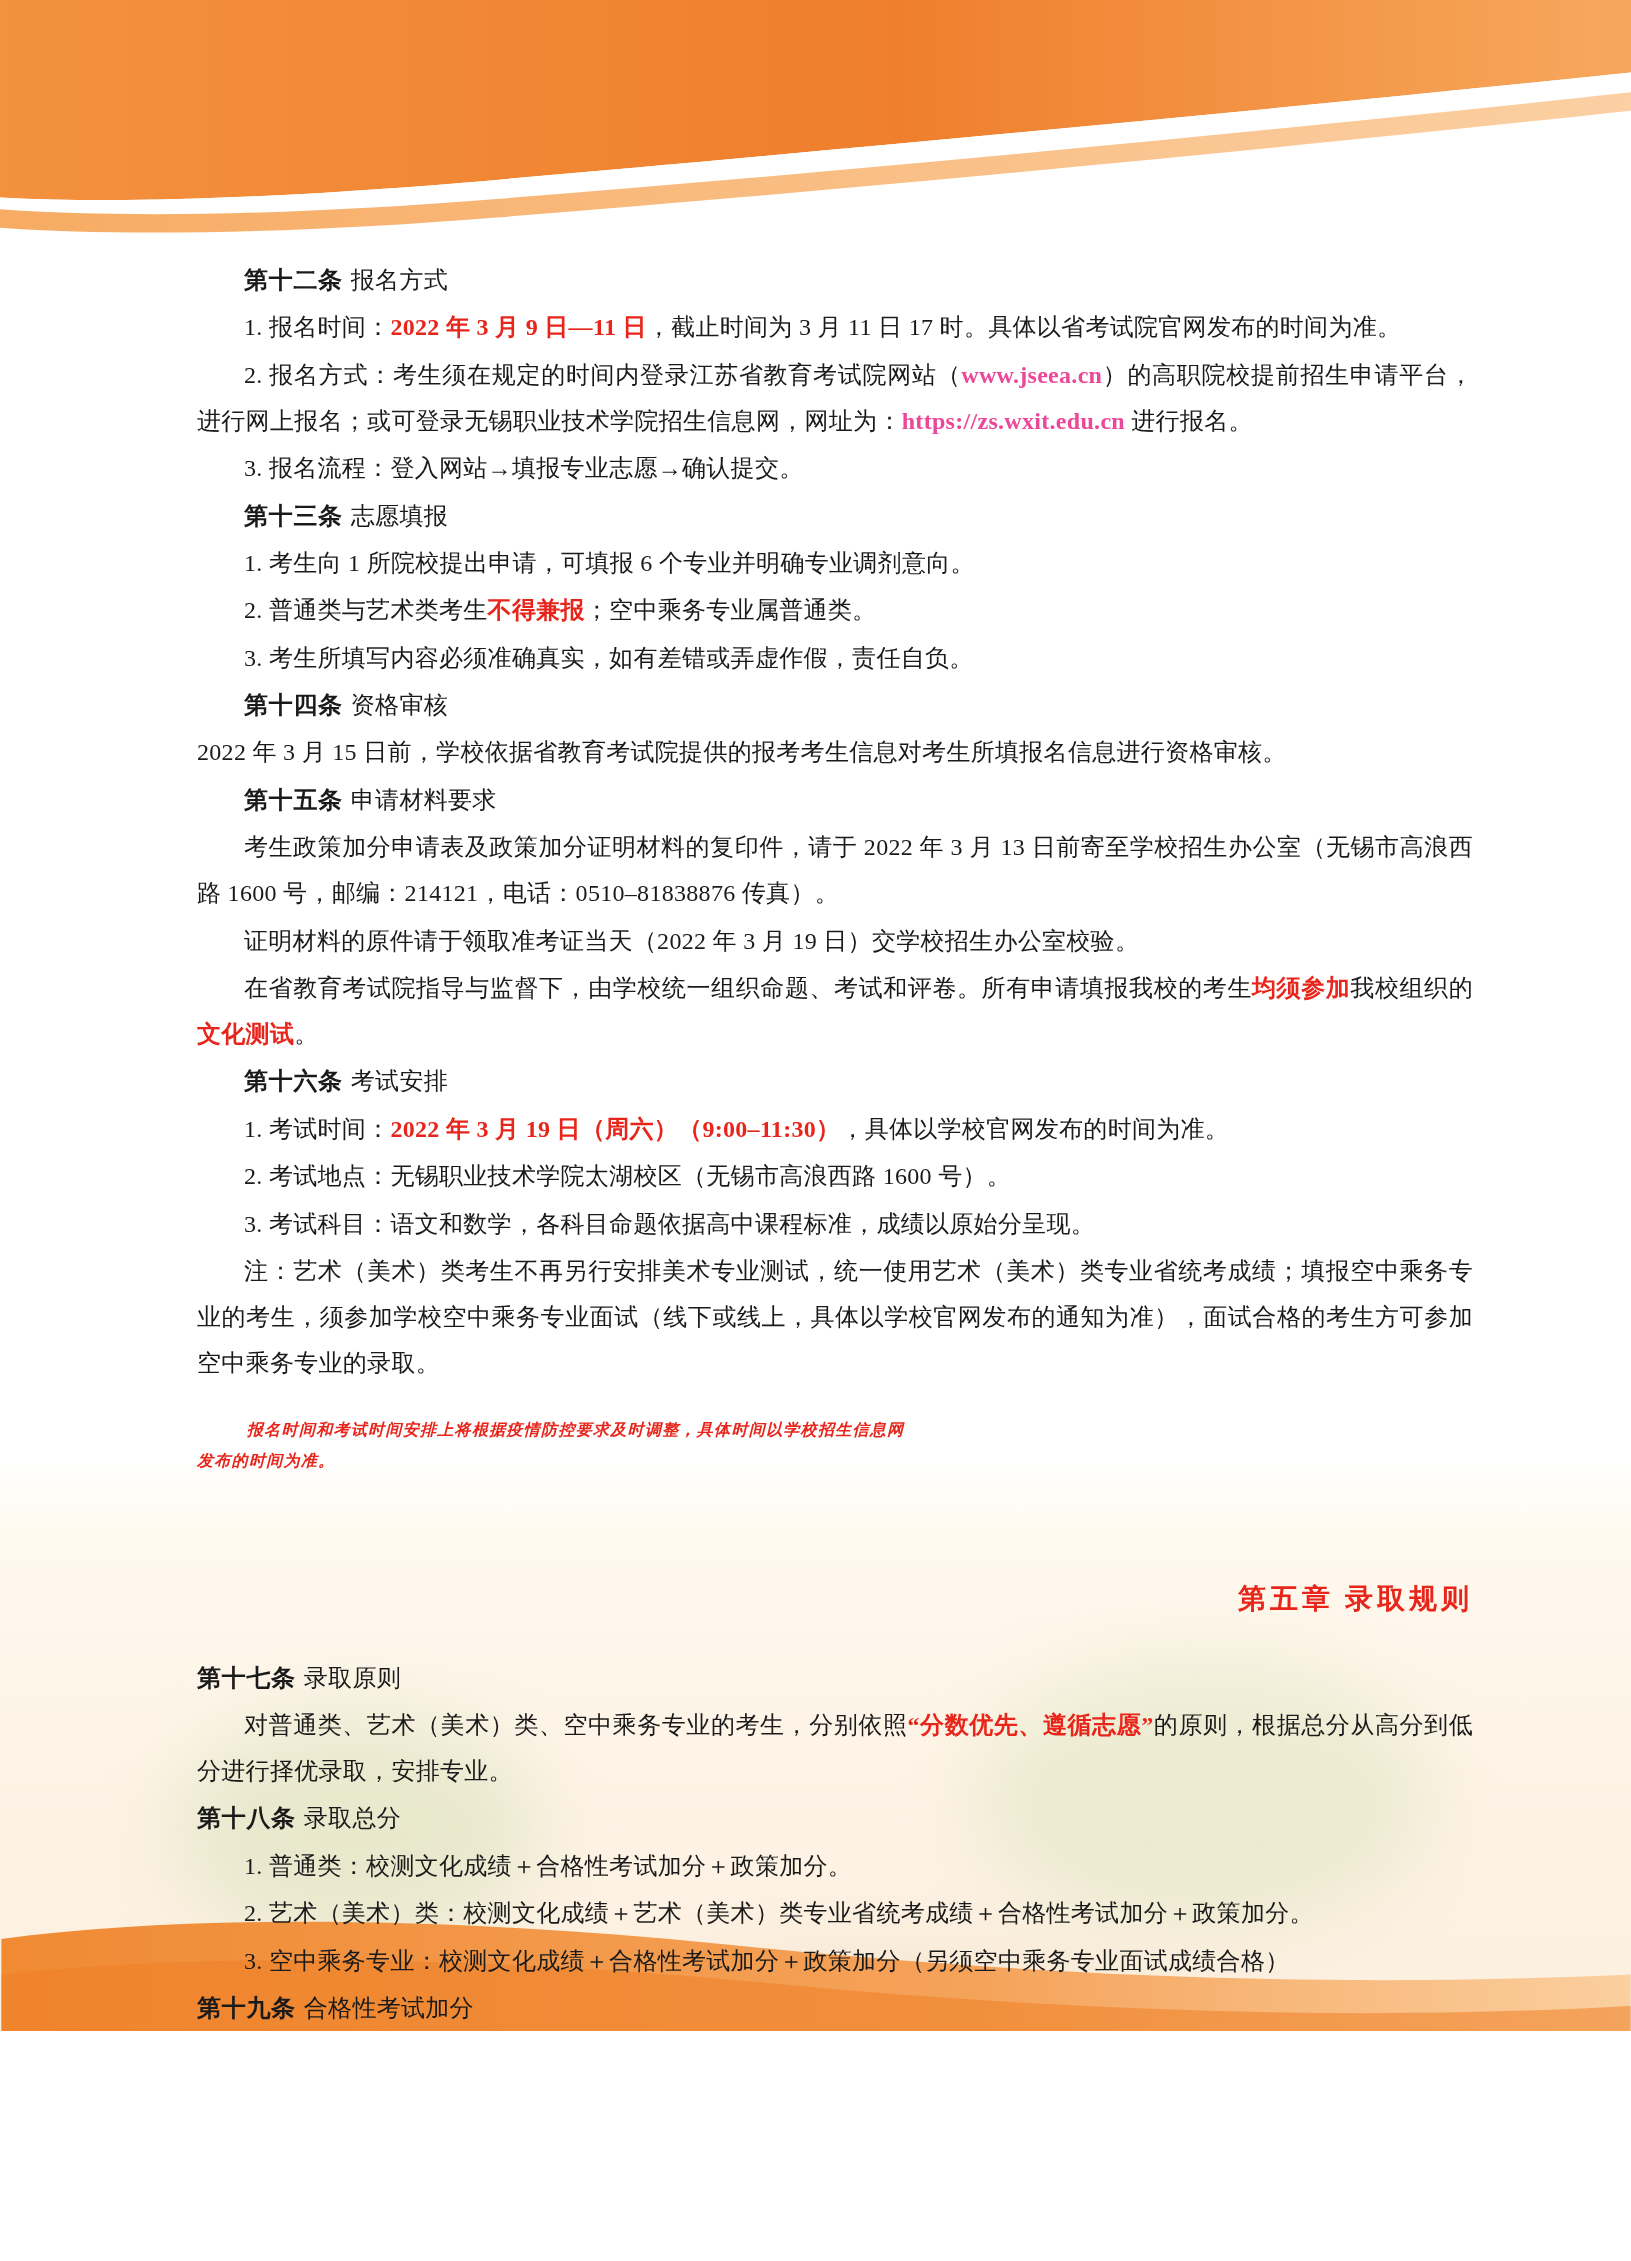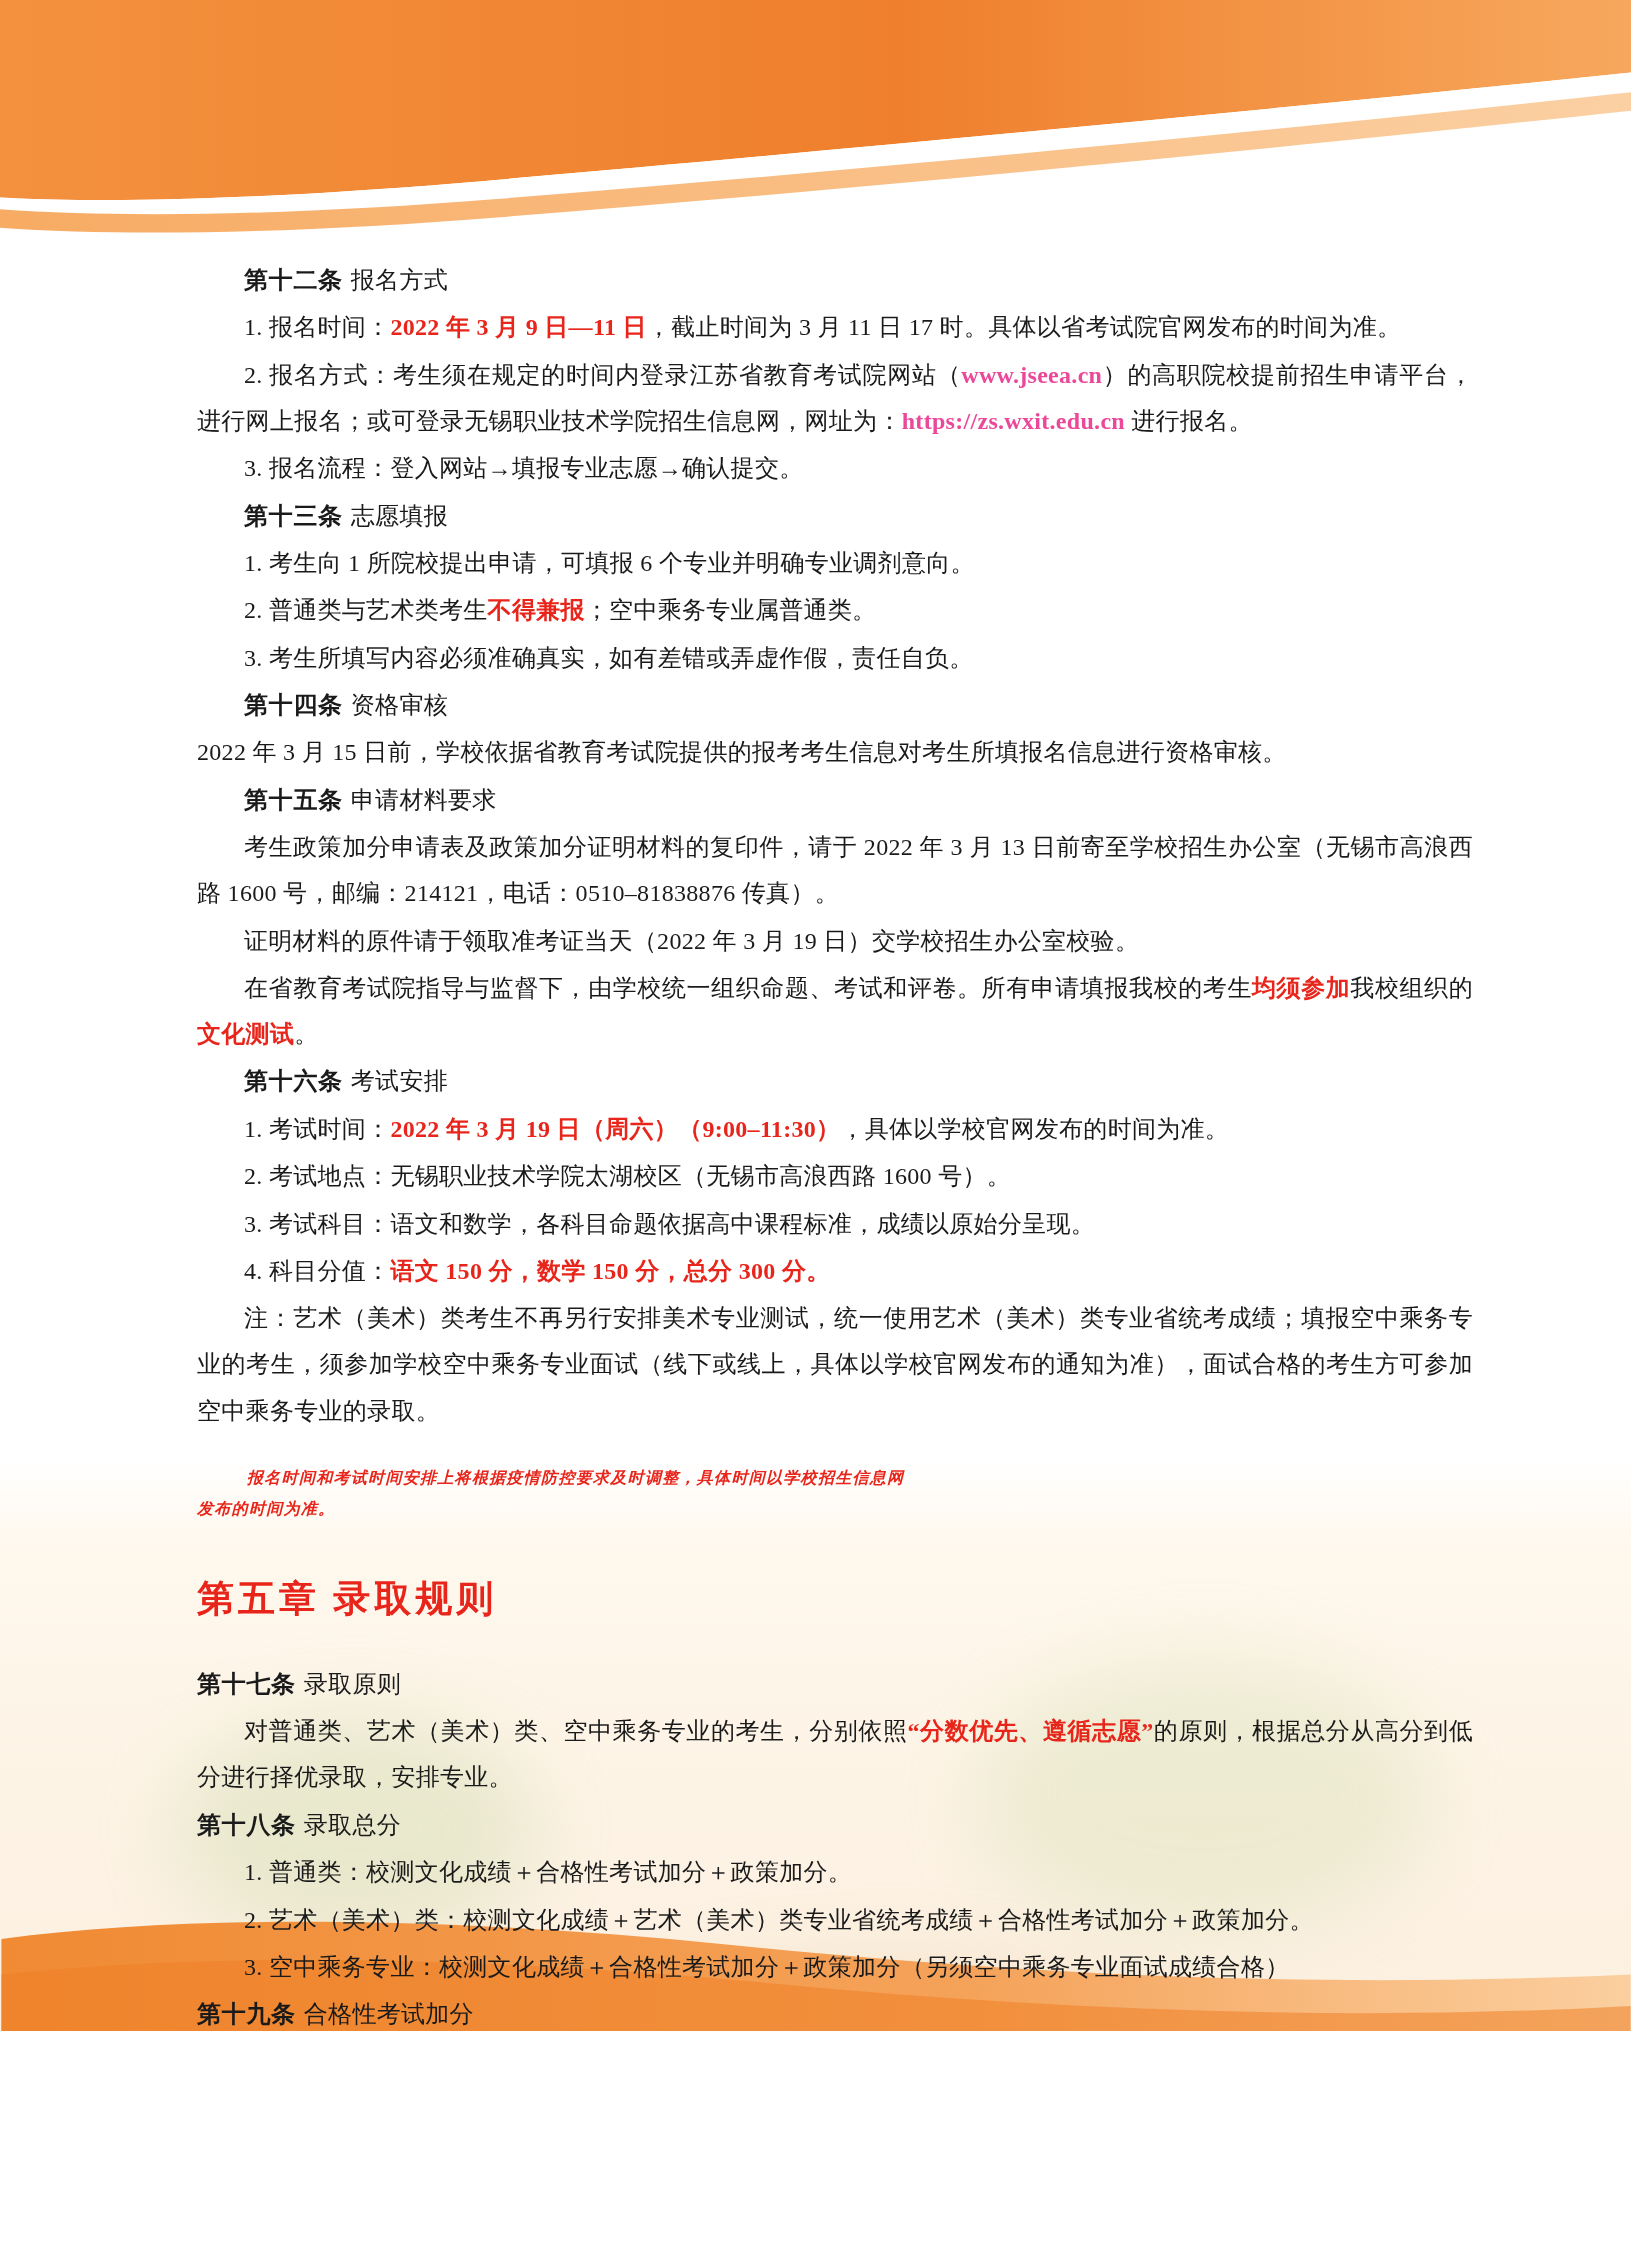--- a/index.html
+++ b/index.html
@@ -93,26 +93,26 @@
     font-weight: bold;
     font-family: "Liberation Serif", "DejaVu Serif", serif;
     letter-spacing: 1.3px;
     margin: 28px 0 0 0;
     text-indent: 50px;
   }
   .notice .l2 { text-indent: 0; display: block; }
 
   
   .chapter {
-    text-align: left;
+    text-align: right;
     color: #e8251b;
     font-weight: bold;
-    font-size: 37px;
+    font-size: 28px;
     letter-spacing: 4px;
-    margin: 50px 0 37px 0;
+    margin: 103px 0 37px 0;
   }
 
   .quote-red { color: #e8251b; font-weight: bold; }
 </style>
 </head>
 <body>
 
 <div class="page">
 
   <div class="top-banner">
@@ -193,23 +193,20 @@
       <span>在省教育考试院指导与监督下，由学校统一组织命题、考试和评卷。所有申请填报我校的考生</span><span class="red-b">均须参加</span><span>我校组织的</span><span class="red-b">文化测试</span><span>。</span>
     </p>
     <p class="para indent">
       <span class="art-head">第十六条</span><span class="art-title">考试安排</span>
     </p>
     <p class="para indent">
       <span>1. 考试时间：</span><span class="red-b">2022 年 3 月 19 日（周六）（9:00–11:30）</span><span>，具体以学校官网发布的时间为准。</span>
     </p>
     <p class="para indent">2. 考试地点：无锡职业技术学院太湖校区（无锡市高浪西路 1600 号）。</p>
     <p class="para indent">3. 考试科目：语文和数学，各科目命题依据高中课程标准，成绩以原始分呈现。</p>
-    <p class="para indent">
-      <span>4. 科目分值：</span><span class="red-b">语文 150 分，数学 150 分，总分 300 分。</span>
-    </p>
     <p class="para indent">注：艺术（美术）类考生不再另行安排美术专业测试，统一使用艺术（美术）类专业省统考成绩；填报空中乘务专业的考生，须参加学校空中乘务专业面试（线下或线上，具体以学校官网发布的通知为准），面试合格的考生方可参加空中乘务专业的录取。</p>
 
     <p class="notice">
       <span>报名时间和考试时间安排上将根据疫情防控要求及时调整，具体时间以学校招生信息网</span>
       <span class="l2">发布的时间为准。</span>
     </p>
 
     <h1 class="chapter">第五章  录取规则</h1>
 
     <p class="para">

